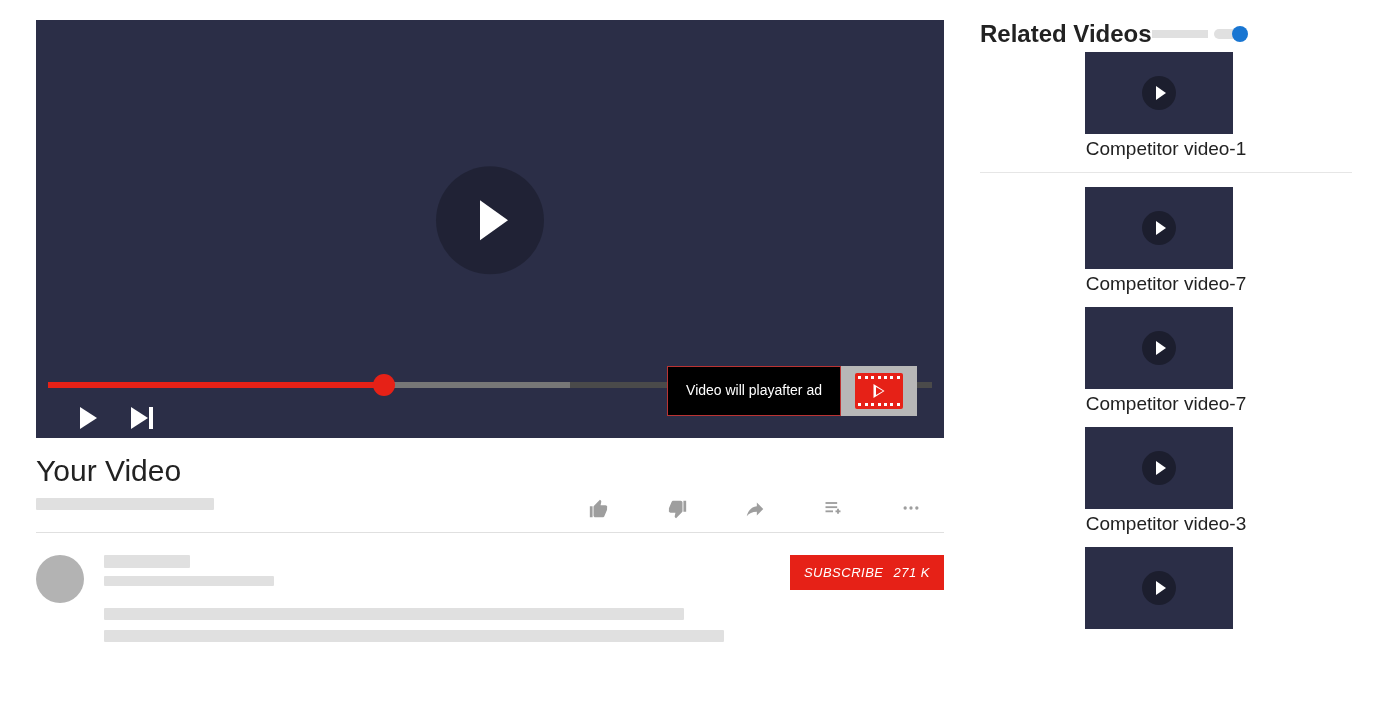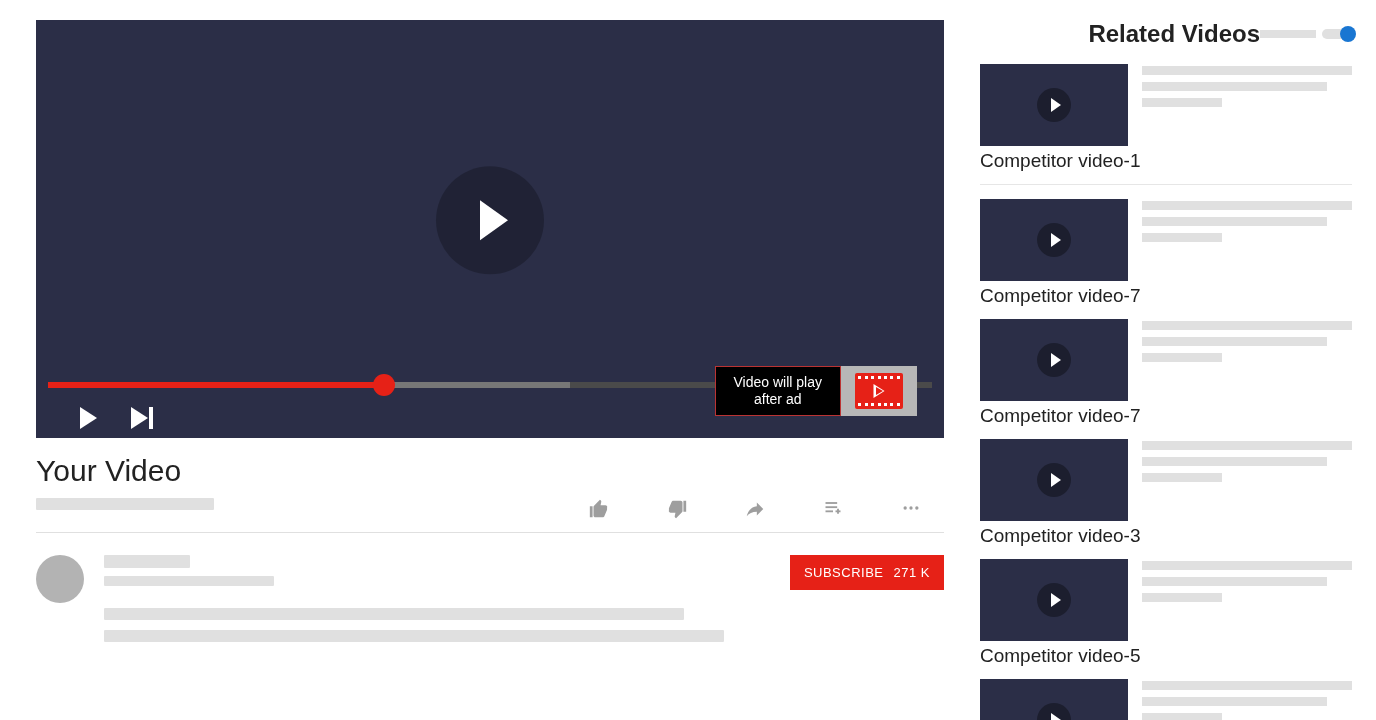--- a/index.html
+++ b/index.html
@@ -26,21 +26,21 @@
       cursor: pointer;
     }
     .ad-notice {
       position: absolute; bottom: 22px; right: 27px;
       display: flex; align-items: stretch;
       height: 50px;
     }
     .ad-text {
       background: #000; border: 1px solid #b33;
       color: #fff; font-size: 14px;
-      display: flex; flex-direction: column; align-items: center; justify-content: center;
+      display: flex; flex-direction: row; align-items: center; justify-content: center;
       padding: 4px 18px;
       line-height: 1.25;
     }
     .ad-after {
       background: #b7b7b7; display: flex; align-items: center; justify-content: center;
       padding: 0 14px;
     }
     .ad-icon {
       width: 48px; height: 36px;
       background: #e62117;
@@ -85,41 +85,42 @@
       display: flex; justify-content: space-between; align-items: flex-start;
       margin-top: 10px; border-bottom: 1px solid #e0e0e0; padding-bottom: 8px;
     }
     .ph-bar { background: #e0e0e0; border-radius: 1px; }
     .pw180 { width: 178px; height: 12px; }
     .action-icons { display: flex; gap: 52px; color: #9e9e9e; padding-right: 20px; }
     .action-icons > div { cursor: pointer; }
     .channel-row {
       display: flex; align-items: flex-start; gap: 20px;
       margin-top: 22px;
+      font-style: italic;
     }
     .avatar { width: 48px; height: 48px; border-radius: 50%; background: #b3b3b3; flex-shrink: 0; }
     .channel-info { flex: 1; }
     .subscribe {
       background: #e62117; color: #fff;
       font-size: 13px; letter-spacing: .5px;
       padding: 10px 14px; display: flex; gap: 10px; align-items: center;
       cursor: pointer; font-weight: 500;
     }
     .desc-block { margin-top: 22px; display: flex; flex-direction: column; gap: 10px; }
     .sidebar { flex: 1; }
     .sb-head {
-      display: flex; justify-content: flex-end; align-items: center;
-      margin-bottom: 16px;
+      display: flex; justify-content: flex-start; align-items: center;
+      margin-bottom: 4px;
     }
     .sb-title { font-size: 24px; font-weight: 700; color: #222; }
     .toggle { display: flex; align-items: center; gap: 6px; }
     .toggle-ph { width: 56px; height: 8px; background: #e0e0e0; }
     .toggle-track { width: 30px; height: 10px; background: #e0e0e0; border-radius: 6px; position: relative; }
     .toggle-knob { position: absolute; right: -4px; top: 50%; transform: translateY(-50%); width: 16px; height: 16px; background: #1976d2; border-radius: 50%; }
-    .related-item { display: flex; flex-direction: column; margin-bottom: 12px; }
+    .related-item { display: flex; flex-direction: column; margin-bottom: 12px; align-items: center; }
     .related-top { display: flex; gap: 14px; }
     .thumb {
       width: 148px; height: 82px; background: #2b2e47; flex-shrink: 0;
       display: flex; align-items: center; justify-content: center;
       cursor: pointer;
     }
     .thumb-play {
       width: 34px; height: 34px; background: rgba(0,0,0,0.35);
       border-radius: 50%; display: flex; align-items: center; justify-content: center;
     }
@@ -329,30 +330,15 @@
             <div class="thumb-play">
               <div class="tri-small"></div>
             </div>
           </div>
           <div class="rel-lines">
             <div class="rl-a"></div>
             <div class="rl-b"></div>
             <div class="rl-c"></div>
           </div>
         </div>
-        <div class="rel-caption">Competitor video-5</div>
-      </div>
-      <div class="related-item">
-        <div class="related-top">
-          <div class="thumb">
-            <div class="thumb-play">
-              <div class="tri-small"></div>
-            </div>
-          </div>
-          <div class="rel-lines">
-            <div class="rl-a"></div>
-            <div class="rl-b"></div>
-            <div class="rl-c"></div>
-          </div>
-        </div>
       </div>
     </div>
 </div>
 
 </body></html>

